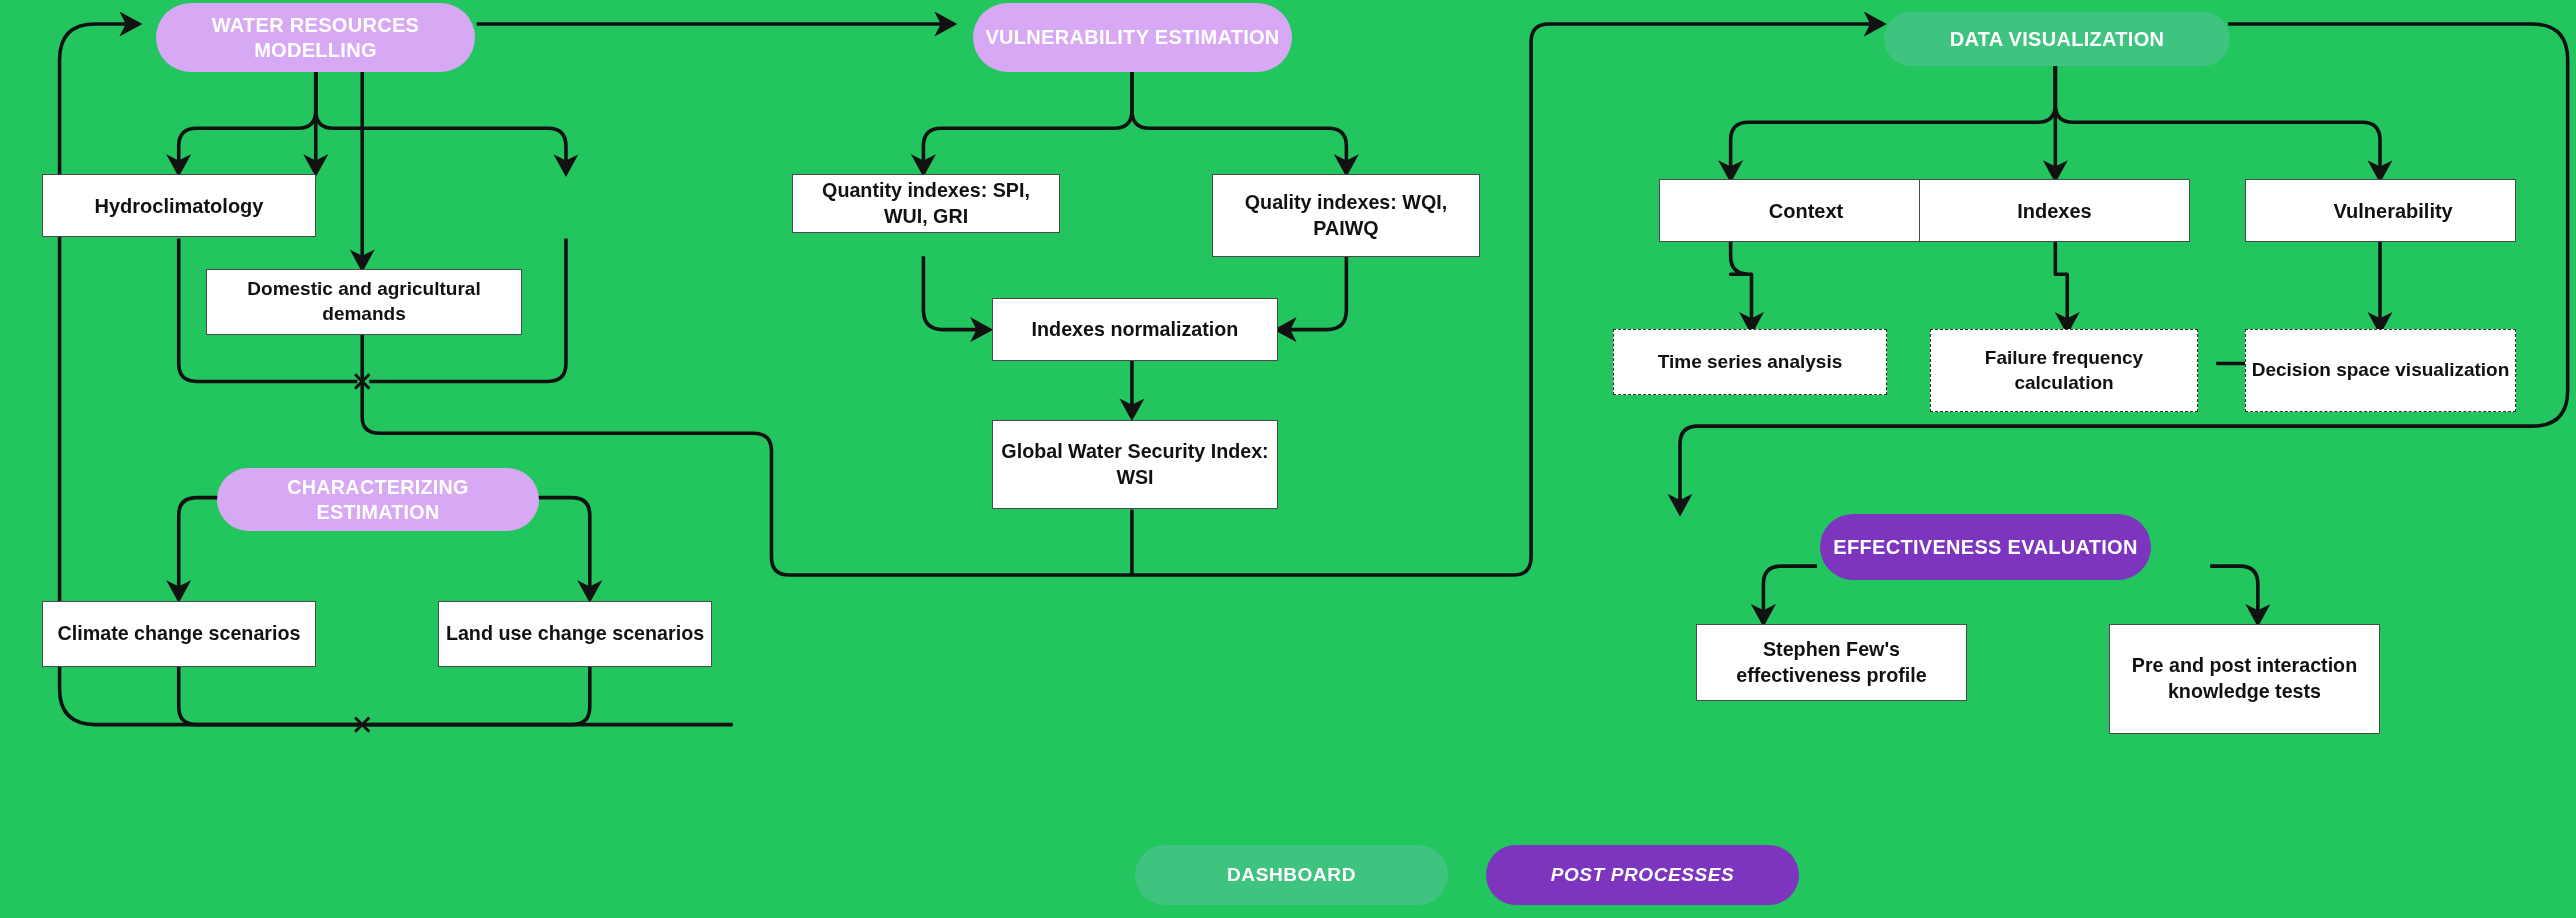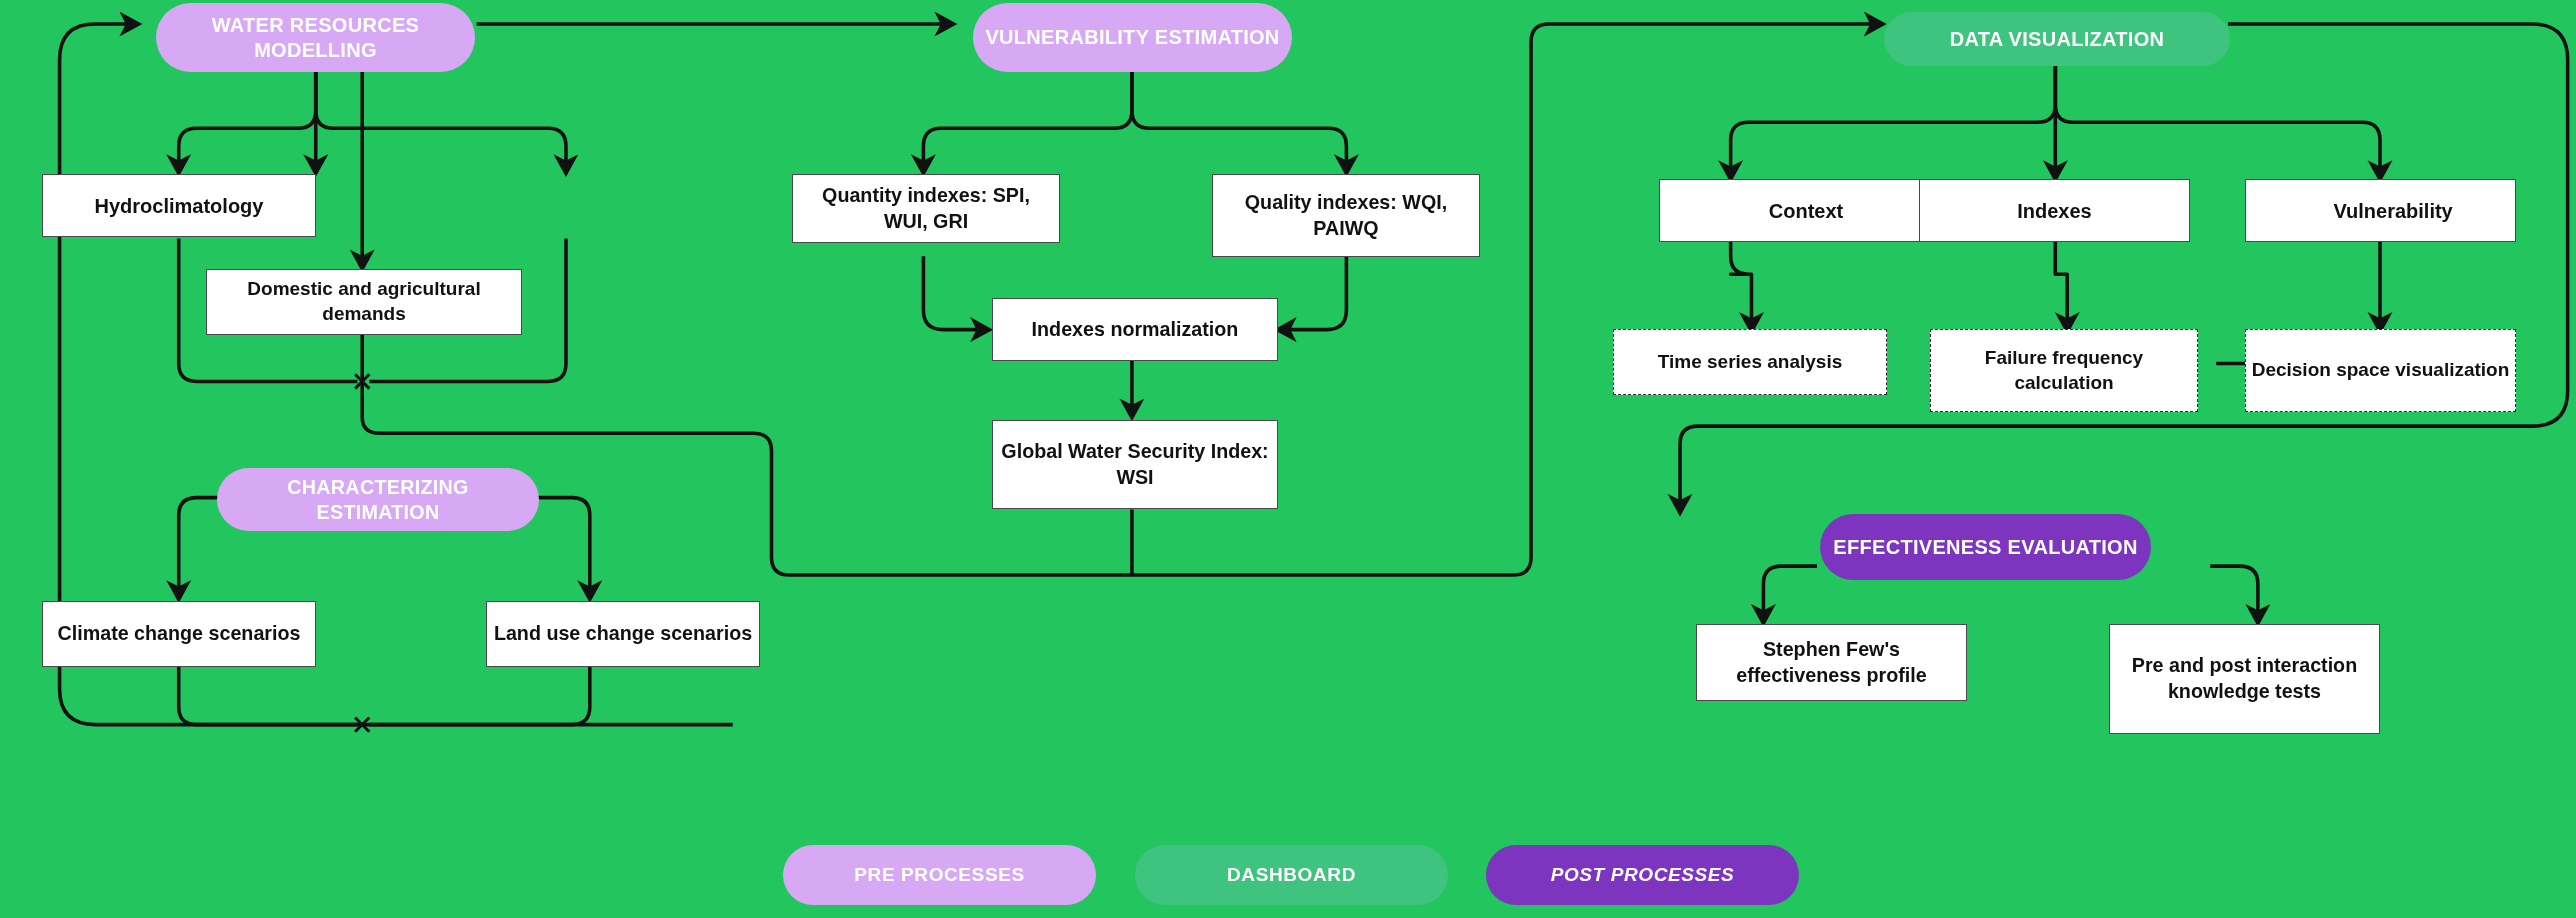--- a/index.html
+++ b/index.html
@@ -130,25 +130,25 @@
 
   <div class="box" style="left:42px;top:174px;width:274px;height:63px;font-size:20px;">Hydroclimatology</div>
 
 
   <div class="box" style="left:206px;top:269px;width:316px;height:66px;font-size:19px;">Domestic and agricultural demands</div>
 
   <div class="pill lilac" style="left:217px;top:468px;width:322px;height:63px;font-size:19.7px;">CHARACTERIZING ESTIMATION</div>
 
   <div class="box" style="left:42px;top:601px;width:274px;height:66px;font-size:19.7px;">Climate change scenarios</div>
 
-  <div class="box" style="left:438px;top:601px;width:274px;height:66px;font-size:19.7px;margin-left:48px;">Land use change scenarios</div>
+  <div class="box" style="left:438px;top:601px;width:274px;height:66px;font-size:19.7px;">Land use change scenarios</div>
 
   <div class="pill lilac" style="left:973px;top:3px;width:319px;height:69px;font-size:20px;">VULNERABILITY ESTIMATION</div>
 
-  <div class="box" style="left:792px;top:174px;width:268px;height:69px;font-size:19.7px;">Quantity indexes: SPI, WUI, GRI</div>
+  <div class="box" style="left:792px;top:174px;width:268px;height:59px;font-size:19.7px;">Quantity indexes: SPI, WUI, GRI</div>
 
   <div class="box" style="left:1212px;top:174px;width:268px;height:83px;font-size:19.7px;">Quality indexes: WQI, PAIWQ</div>
 
   <div class="box" style="left:992px;top:298px;width:286px;height:63px;font-size:19.7px;">Indexes normalization</div>
 
   <div class="box" style="left:992px;top:420px;width:286px;height:89px;font-size:19.7px;">Global Water Security Index: WSI</div>
 
   <div class="pill green" style="left:1884px;top:12px;width:346px;height:54px;font-size:20px;">DATA VISUALIZATION</div>
 
   <div class="box" style="left:1659px;top:179px;width:294px;height:63px;font-size:20px;text-align:center;">Context</div>
@@ -162,20 +162,19 @@
   <div class="box dashed" style="left:1930px;top:329px;width:268px;height:83px;font-size:19px;">Failure frequency calculation</div>
 
   <div class="box dashed" style="left:2245px;top:329px;width:271px;height:83px;font-size:19px;">Decision space visualization</div>
 
   <div class="pill violet" style="left:1820px;top:514px;width:331px;height:66px;font-size:20px;">EFFECTIVENESS EVALUATION</div>
 
   <div class="box" style="left:1696px;top:624px;width:271px;height:77px;font-size:19.7px;">Stephen Few's effectiveness profile</div>
 
   <div class="box" style="left:2109px;top:624px;width:271px;height:110px;font-size:19.7px;">Pre and post interaction knowledge tests</div>
 
-  <div class="legend lilac" style="left:783px;top:845px;width:313px;height:60px;font-size:19px;">PRE PROCESSES</div>
 
   <div class="legend green" style="left:1135px;top:845px;width:313px;height:60px;font-size:19px;">DASHBOARD</div>
 
   <div class="legend violet" style="left:1486px;top:845px;width:313px;height:60px;font-size:19px;font-style:italic;">POST PROCESSES</div>
 
 </div>
 
 
 </body></html>

